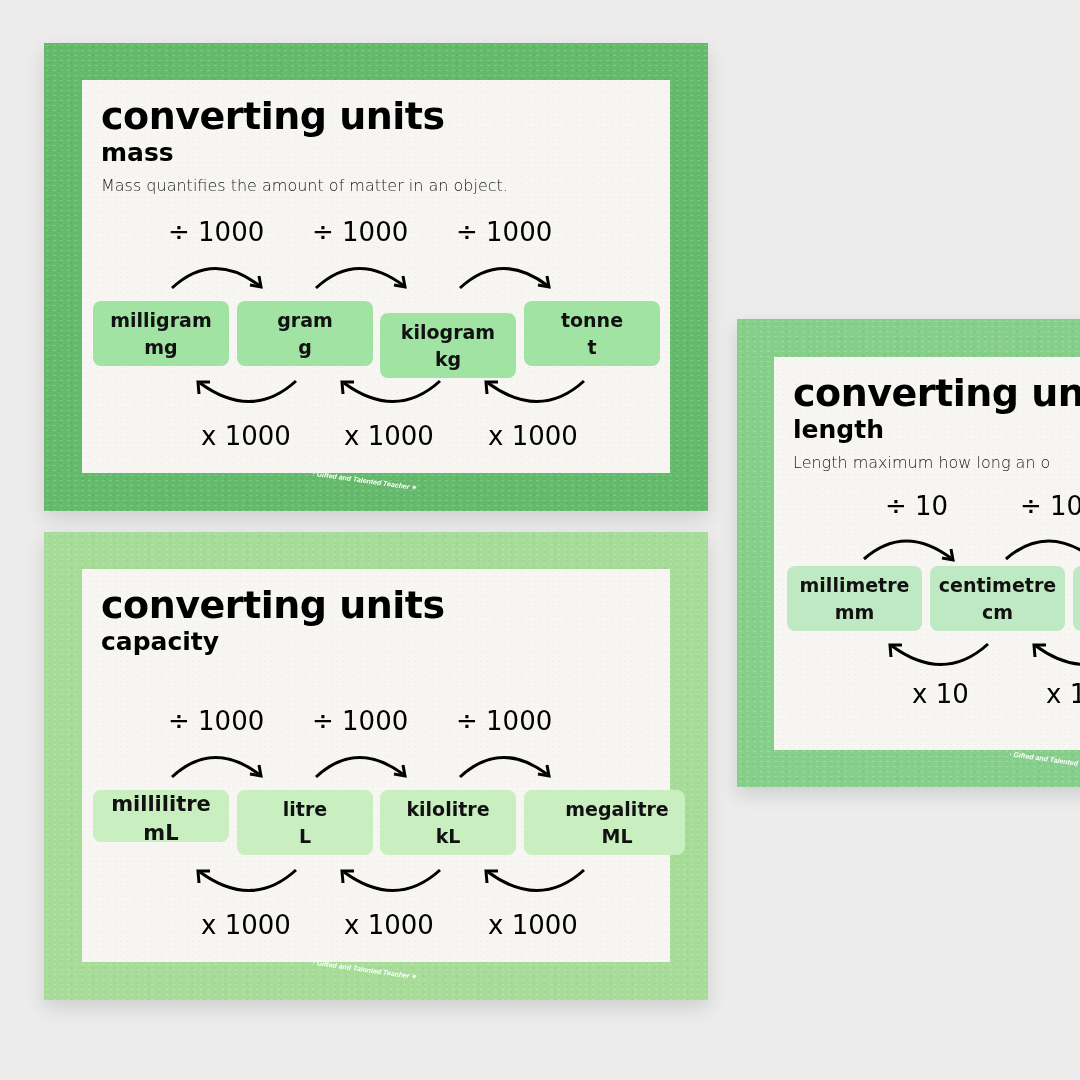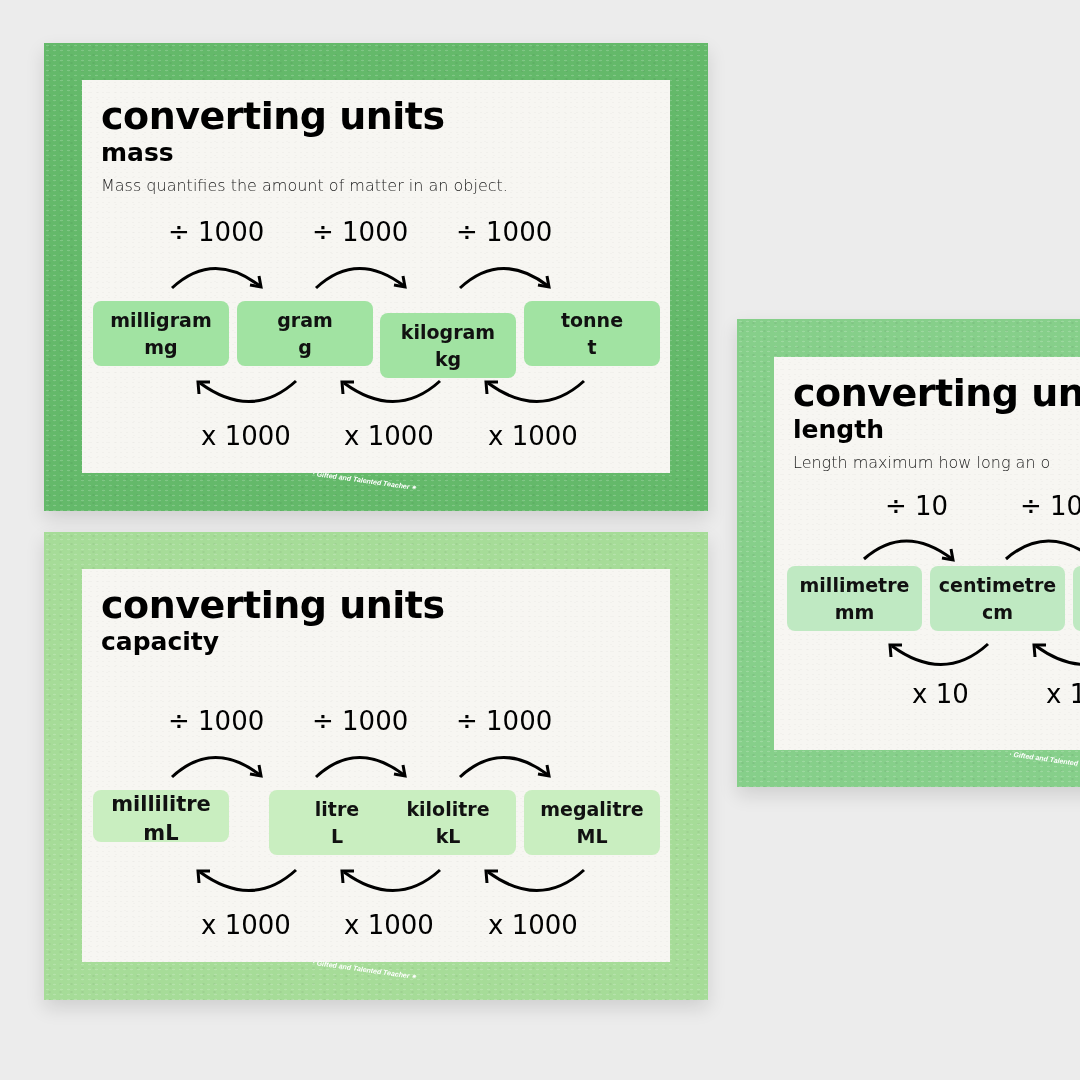--- a/index.html
+++ b/index.html
@@ -138,29 +138,29 @@
       </svg>
     <svg class="arrow" style="left:374px; top:176px;" width="110" height="36">
         <path d="M4 32 Q45 -6 92 30" fill="none" stroke="#000" stroke-width="3"></path>
         <path d="M82 29 L93 31 L91 20" fill="none" stroke="#000" stroke-width="3"></path>
       </svg>
 
     <div class="unit-box" style="left:11px; top:221px; width:136px; height:52px; background:#c9eec0; font-size:21px;justify-content:space-between;">
       <span>millilitre</span>
       <span>mL</span>
     </div>
-    <div class="unit-box" style="left:155px; top:221px; width:136px; height:65px; background:#c9eec0; font-size:19px;margin-left:32px;">
+    <div class="unit-box" style="left:155px; top:221px; width:136px; height:65px; background:#c9eec0; font-size:19px;">
       <span>litre</span>
       <span>L</span>
     </div>
     <div class="unit-box" style="left:298px; top:221px; width:136px; height:65px; background:#c9eec0; font-size:19px;">
       <span>kilolitre</span>
       <span>kL</span>
     </div>
-    <div class="unit-box" style="left:442px; top:221px; width:136px; height:65px; background:#c9eec0; font-size:19px;">
+    <div class="unit-box" style="left:442px; top:221px; width:136px; height:65px; background:#c9eec0; font-size:19px;padding-left:25px;">
       <span>megalitre</span>
       <span>ML</span>
     </div>
 
     <svg class="arrow" style="left:110px; top:297px;" width="110" height="36">
         <path d="M104 4 Q60 44 8 6" fill="none" stroke="#000" stroke-width="3"></path>
         <path d="M7 17 L6 5 L18 5" fill="none" stroke="#000" stroke-width="3"></path>
       </svg>
     <svg class="arrow" style="left:254px; top:297px;" width="110" height="36">
         <path d="M104 4 Q60 44 8 6" fill="none" stroke="#000" stroke-width="3"></path>

